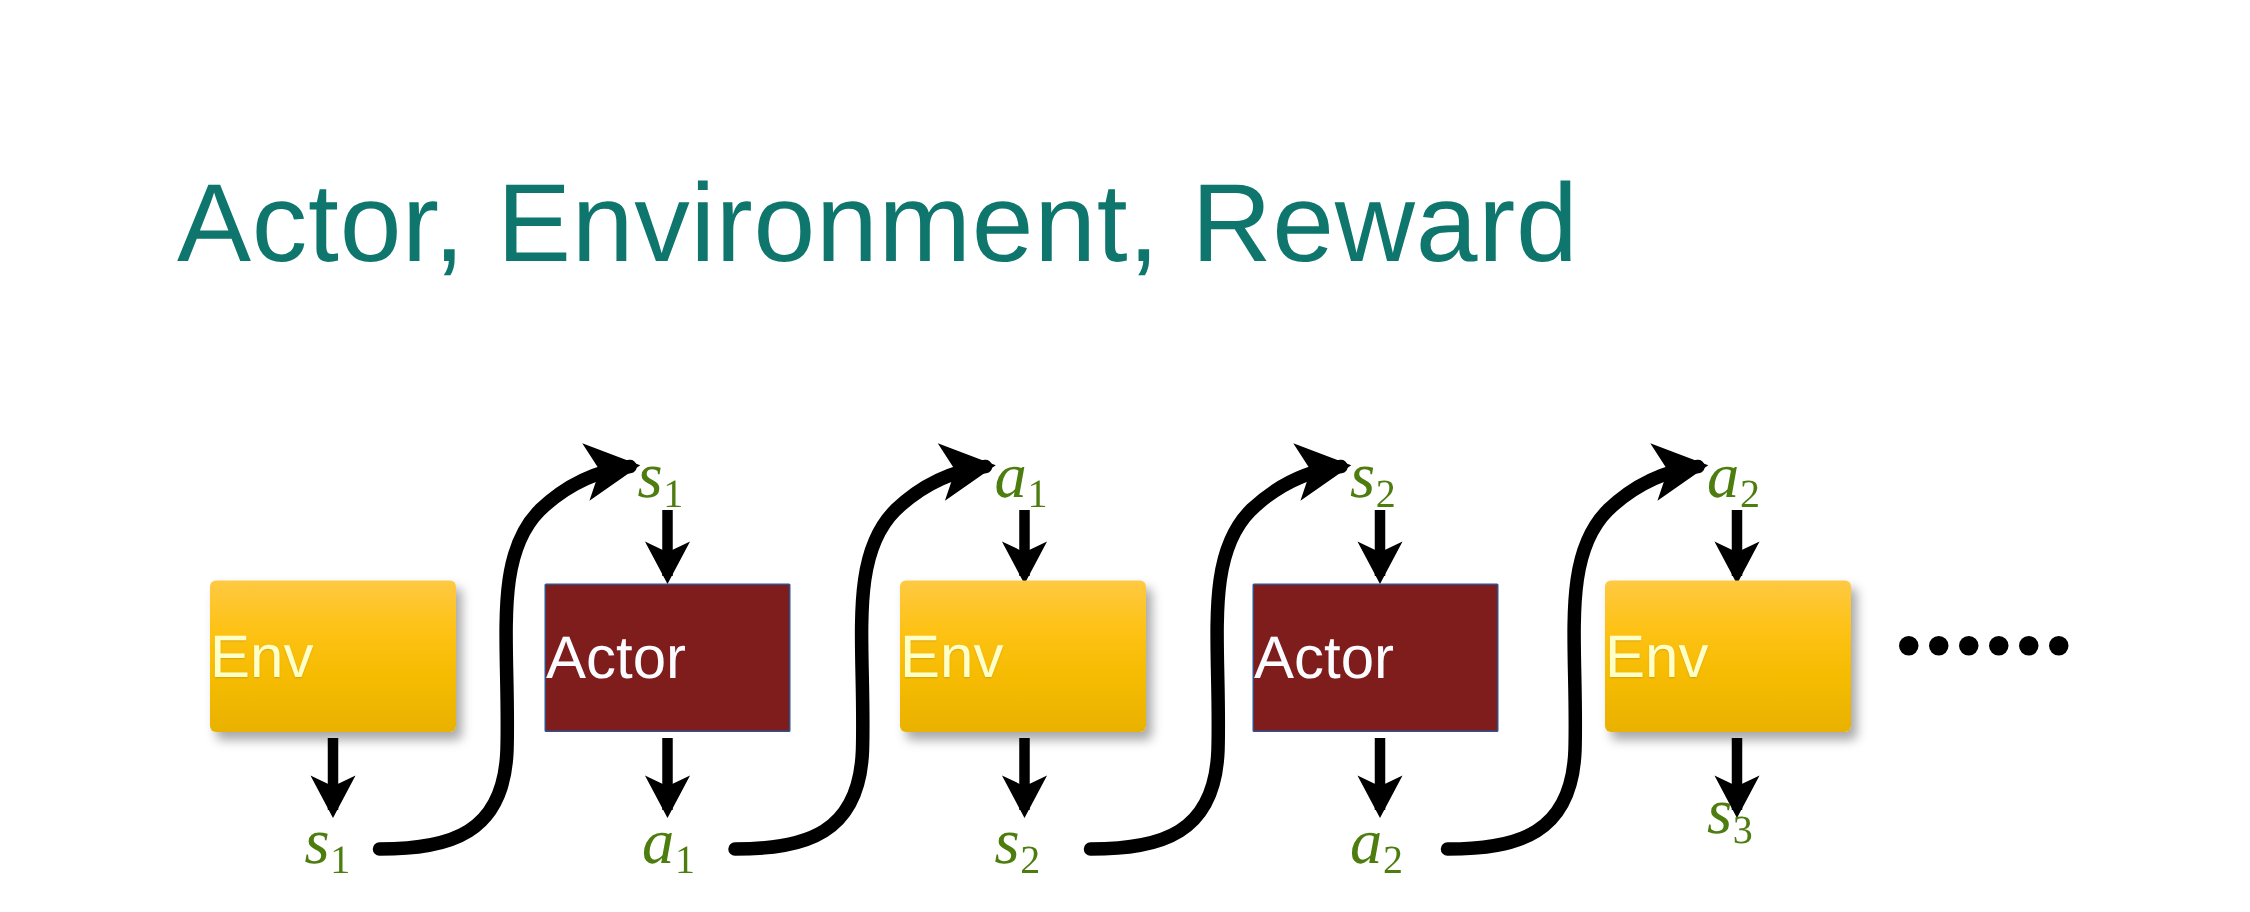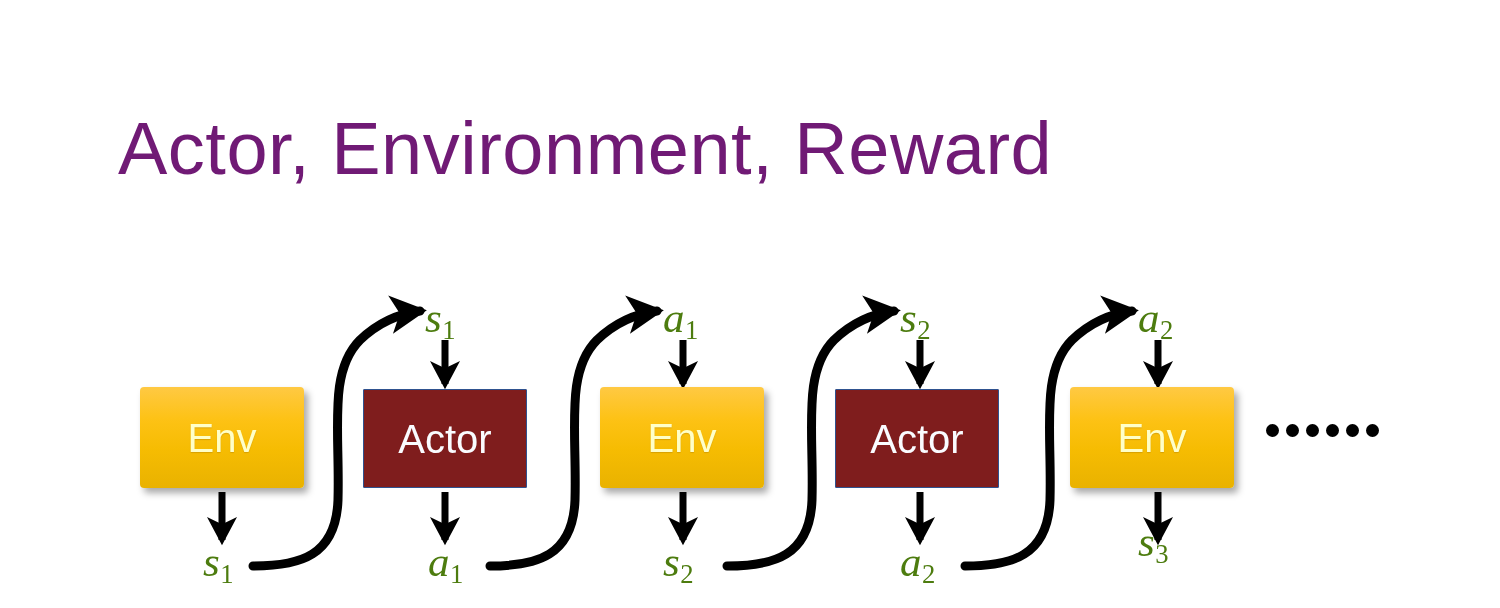--- a/index.html
+++ b/index.html
@@ -19,21 +19,21 @@
   }
 
   
   #slide-title {
     position: absolute;
     left: 118px;
     top: 112px;
     font-family: "Liberation Sans", sans-serif;
     font-size: 74px;
     font-weight: 400;
-    color: #701a75;
+    color: #0f766e;
     letter-spacing: 0.5px;
     white-space: nowrap;
     line-height: 1.0;
   }
 
   
   #diagram {
     position: absolute;
     left: 0;
     top: 0;
@@ -47,21 +47,20 @@
     width: 1500px;
     height: 608px;
     overflow: visible;
   }
 
   
   .block {
     position: absolute;
     display: flex;
     align-items: center;
-    justify-content: center;
     box-sizing: border-box;
     font-family: "Liberation Sans", sans-serif;
     font-size: 40px;
     font-weight: 400;
     line-height: 1;
   }
   .block-env {
     background: linear-gradient(180deg, #FFC943 0%, #FDC215 32%, #F6BC02 62%, #E9B200 100%);
     color: #FFFFC8;
     border-radius: 4px;

